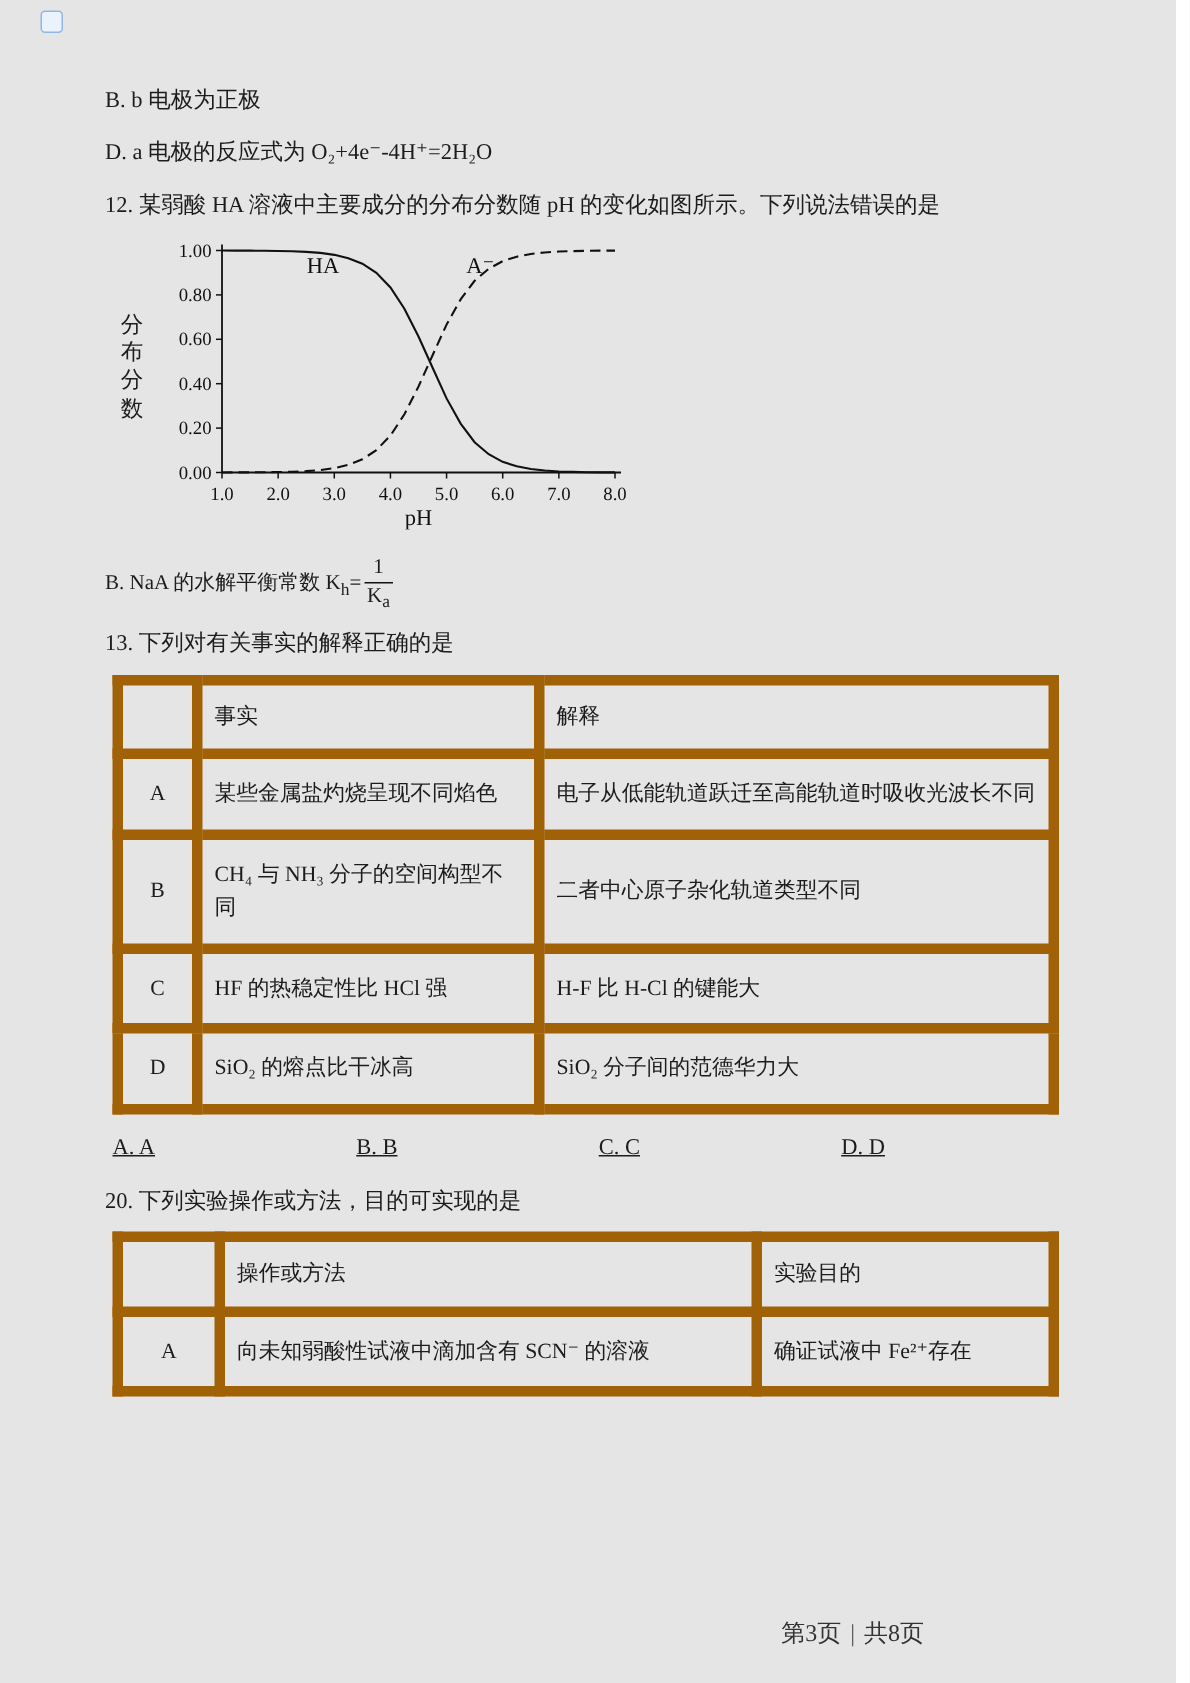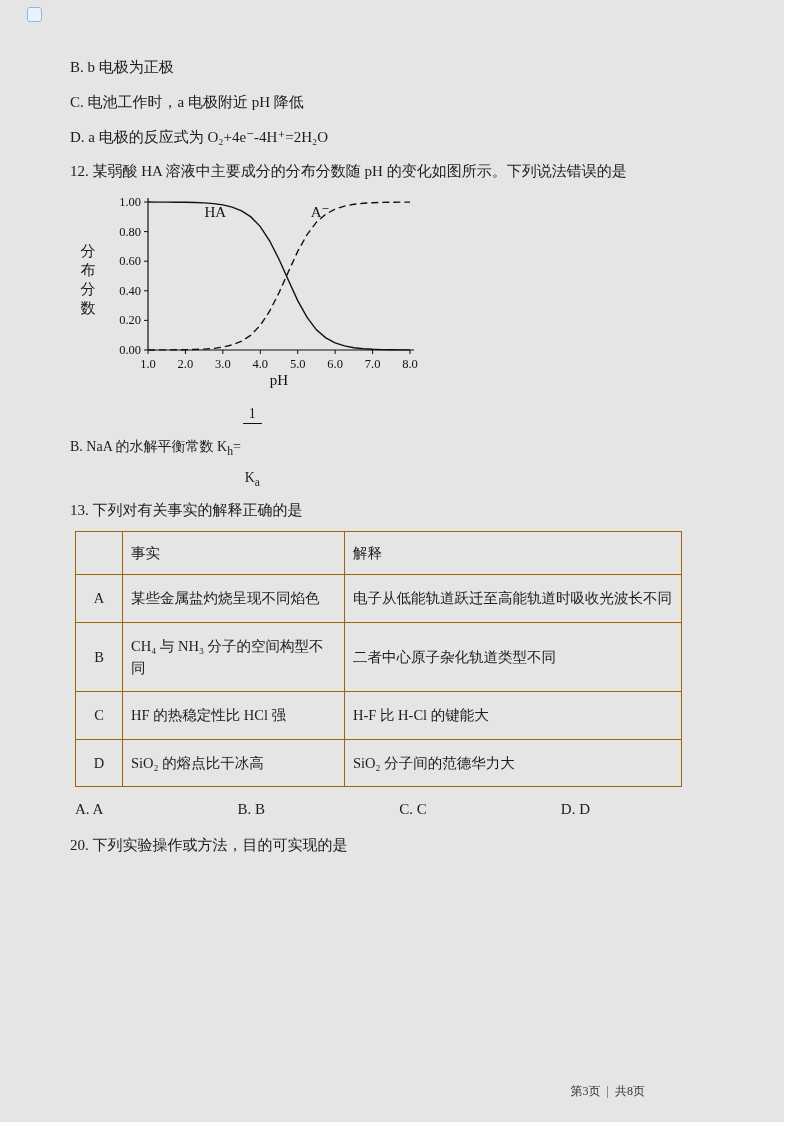--- a/index.html
+++ b/index.html
@@ -22,50 +22,49 @@
   .chart-block{display:flex;align-items:center;margin:4px 0 18px 10px;}
   .chart-ylabel{
     width:16px;font-size:15px;line-height:1.25;word-break:break-all;
     margin:0 4px 20px 0;text-align:center;
   }
   svg text{font-family:"Liberation Serif","DejaVu Serif",serif;fill:#111;}
   
   .opt-line sub{font-size:11px;}
   .frac{display:inline-flex;flex-direction:column;text-align:center;vertical-align:middle;line-height:1.15;margin-left:2px;}
   .frac .num{border-bottom:1px solid #111;padding:0 6px 1px 6px;}
-  .frac .den{padding-top:1px;margin-top:45px;}
+  .frac .den{padding-top:1px;}
   .opt-line-b{margin:0 0 12px 0;font-size:14px;}
   
   table.qtable{border-collapse:collapse;width:555px;margin:4px 0 14px 5px;table-layout:fixed;}
-  table.qtable td{border:1px solid #a16207;padding:12px 8px;font-size:14.5px;line-height:1.55;vertical-align:middle;word-break:break-word;}
+  table.qtable td{border:7px solid #a16207;padding:12px 8px;font-size:14.5px;line-height:1.55;vertical-align:middle;word-break:break-word;}
   table.qtable tr.hrow td{padding:10px 8px;}
   td.c-letter{text-align:center;}
   .t13 .c-letter{width:30px;}
   .t13 .c-fact{width:205px;}
   .t13 .c-exp{width:320px;}
   .t14 .c-letter{width:45px;}
   .t14 .c-method{width:335px;}
   .t14 .c-purpose{width:175px;}
-  .answers-row{display:flex;justify-content:space-between;width:515px;margin:2px 0 18px 5px;font-size:15px;}
+  .answers-row{display:flex;justify-content:space-between;width:515px;margin:2px 0 18px 5px;font-size:15px;text-decoration:underline;}
   .footer{
-    position:absolute;right:139px;bottom:22px;
-    font-size:12px;color:#333;
+    position:absolute;right:168px;bottom:22px;
+    font-size:16px;color:#333;
   }
   .footer .sep{margin:0 6px;color:#555;}
 </style>
 </head>
 <body>
 
 <div class="page">
   <div class="corner-logo"></div>
 
   <main class="content">
 
     <div class="opt-line">B. b 电极为正极</div>
-    <div class="opt-line">C. 电池工作时，a 电极附近 pH 降低</div>
     <div class="opt-line">D. a 电极的反应式为 O₂+4e⁻-4H⁺=2H₂O</div>
 
     <div class="q-stem">12. 某弱酸 HA 溶液中主要成分的分布分数随 pH 的变化如图所示。下列说法错误的是</div>
 
     <div class="chart-block">
       <div class="chart-ylabel">分布分数</div>
       <svg id="chart-svg" width="322" height="196" viewBox="0 0 322 196">
           <line x1="48" y1="158" x2="48" y2="6" stroke="#111" stroke-width="1.2"></line>
           <line x1="48" y1="158" x2="314" y2="158" stroke="#111" stroke-width="1.2"></line>
           <line x1="44" y1="158" x2="48" y2="158" stroke="#111" stroke-width="1"></line>
@@ -145,19 +144,33 @@
 
     <div class="answers-row">
       <span>A. A</span>
       <span>B. B</span>
       <span>C. C</span>
       <span>D. D</span>
     </div>
 
     <div class="q-stem">20. 下列实验操作或方法，目的可实现的是</div>
 
+    <table class="qtable t14">
+      <tbody>
+          <tr class="hrow">
+        <td class="c-letter"></td>
+        <td class="c-method">操作或方法</td>
+        <td class="c-purpose">实验目的</td>
+      </tr>
+      <tr>
+        <td class="c-letter">A</td>
+        <td class="c-method">向未知弱酸性试液中滴加含有 SCN⁻ 的溶液</td>
+        <td class="c-purpose">确证试液中 Fe²⁺存在</td>
+      </tr>
+    </tbody>
+      </table>
 
   </main>
 
   <footer class="footer">
     <span>第3页</span><span class="sep">|</span><span>共8页</span>
   </footer>
 </div>
 
 </body></html>

